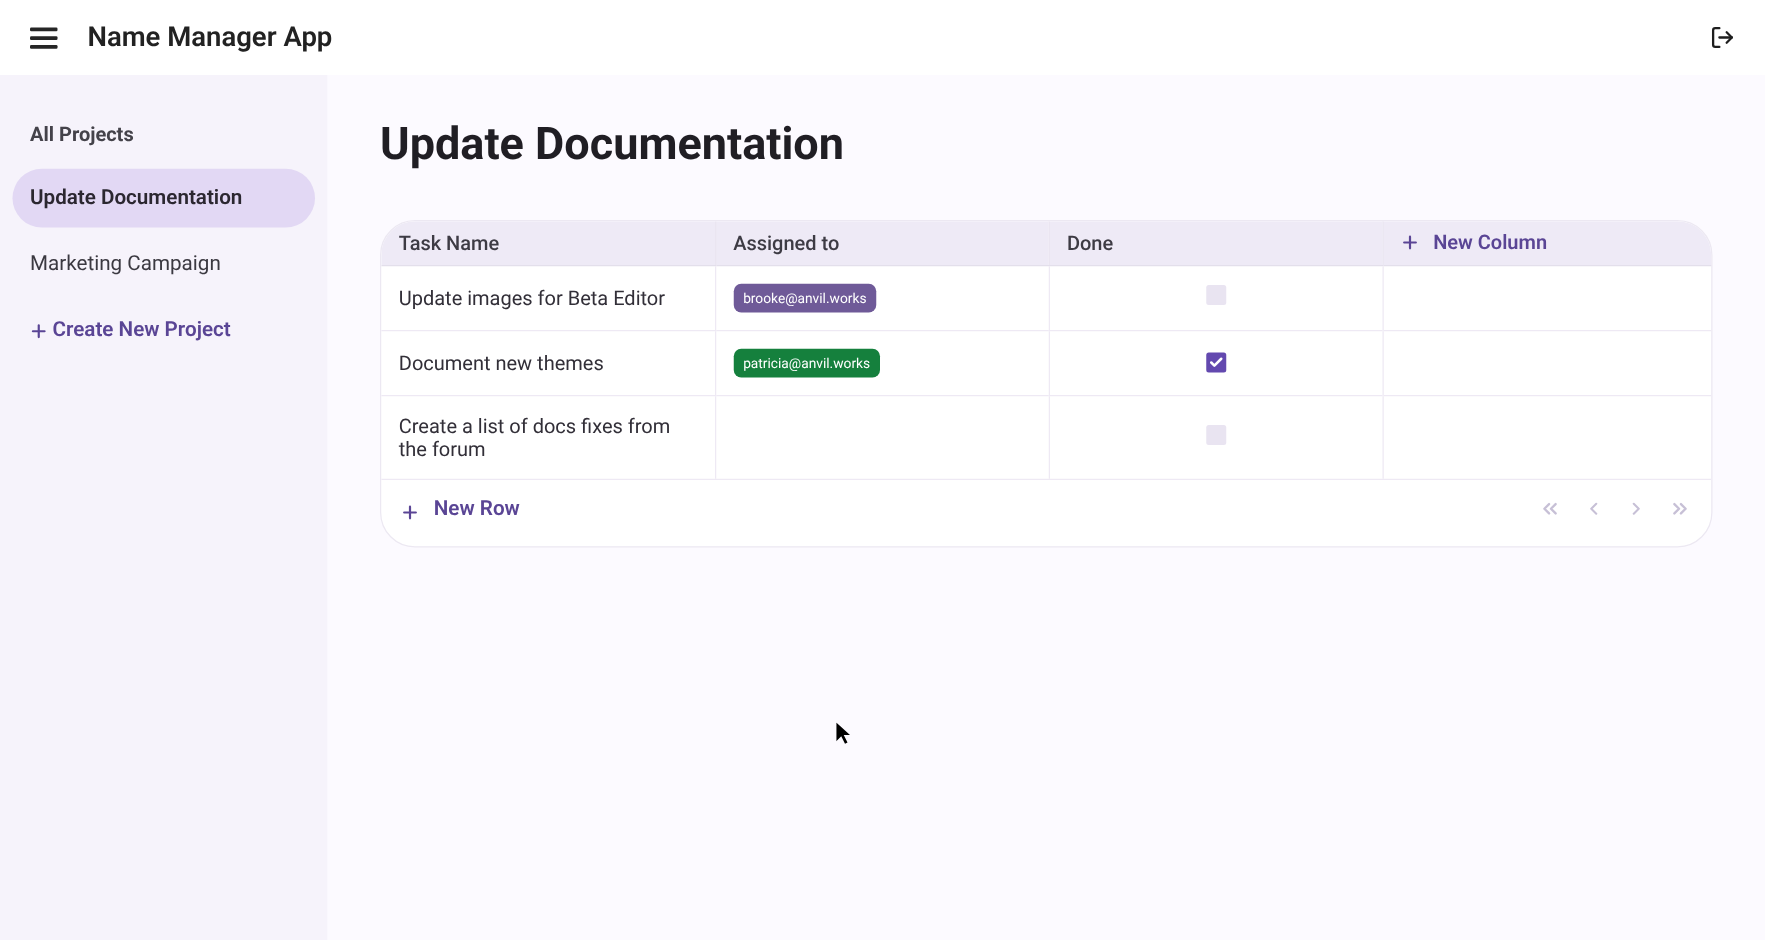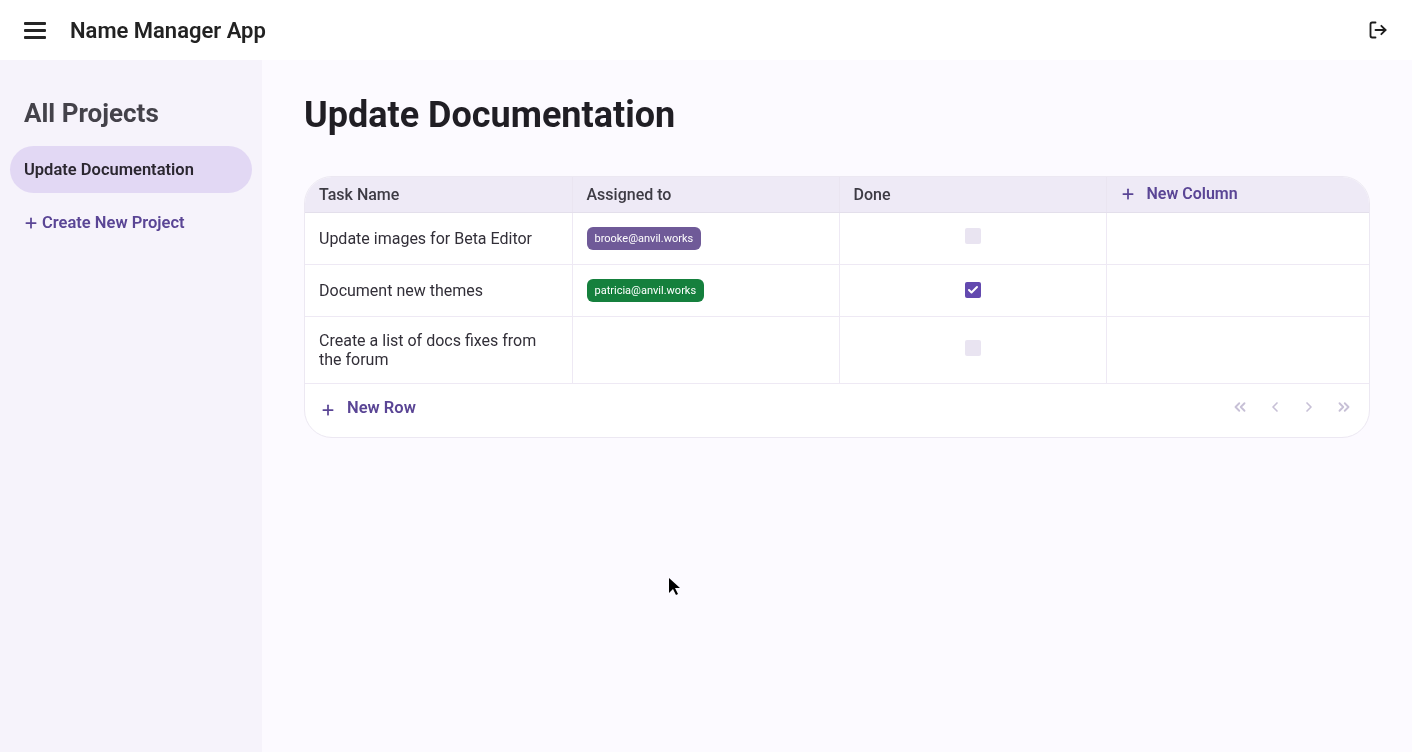--- a/index.html
+++ b/index.html
@@ -53,21 +53,21 @@
   .layout {
     display: flex;
     height: calc(100% - 60px);
   }
   .sidebar {
     width: 262px;
     background: #f6f3fb;
     padding: 32px 10px 0 10px;
   }
   .sidebar-heading {
-    font-size: 26px;
+    font-size: 16px;
     font-weight: 700;
     color: #44424a;
     padding: 6px 14px 18px 14px;
   }
   .sidebar-item {
     padding: 14px 14px;
     border-radius: 999px;
     color: #3b3941;
     font-size: 16.5px;
     cursor: pointer;
@@ -238,20 +238,23 @@
   </div>
 </div>
 
 <div class="layout">
 
   <aside class="sidebar">
     <div class="sidebar-heading">All Projects</div>
 
     <div class="sidebar-item active">
       <span>Update Documentation</span>
+    </div>
+    <div class="sidebar-item">
+      <span>Marketing Campaign</span>
     </div>
 
     <div class="sidebar-create">
       <span class="plus-icon">
         <svg width="14" height="14" viewBox="0 0 24 24" fill="none" stroke="#5a4595" stroke-width="3" stroke-linecap="round">
           <line x1="12" y1="4" x2="12" y2="20"></line>
             <line x1="4" y1="12" x2="20" y2="12"></line>
         </svg>
       </span>
       <span>Create New Project</span>

